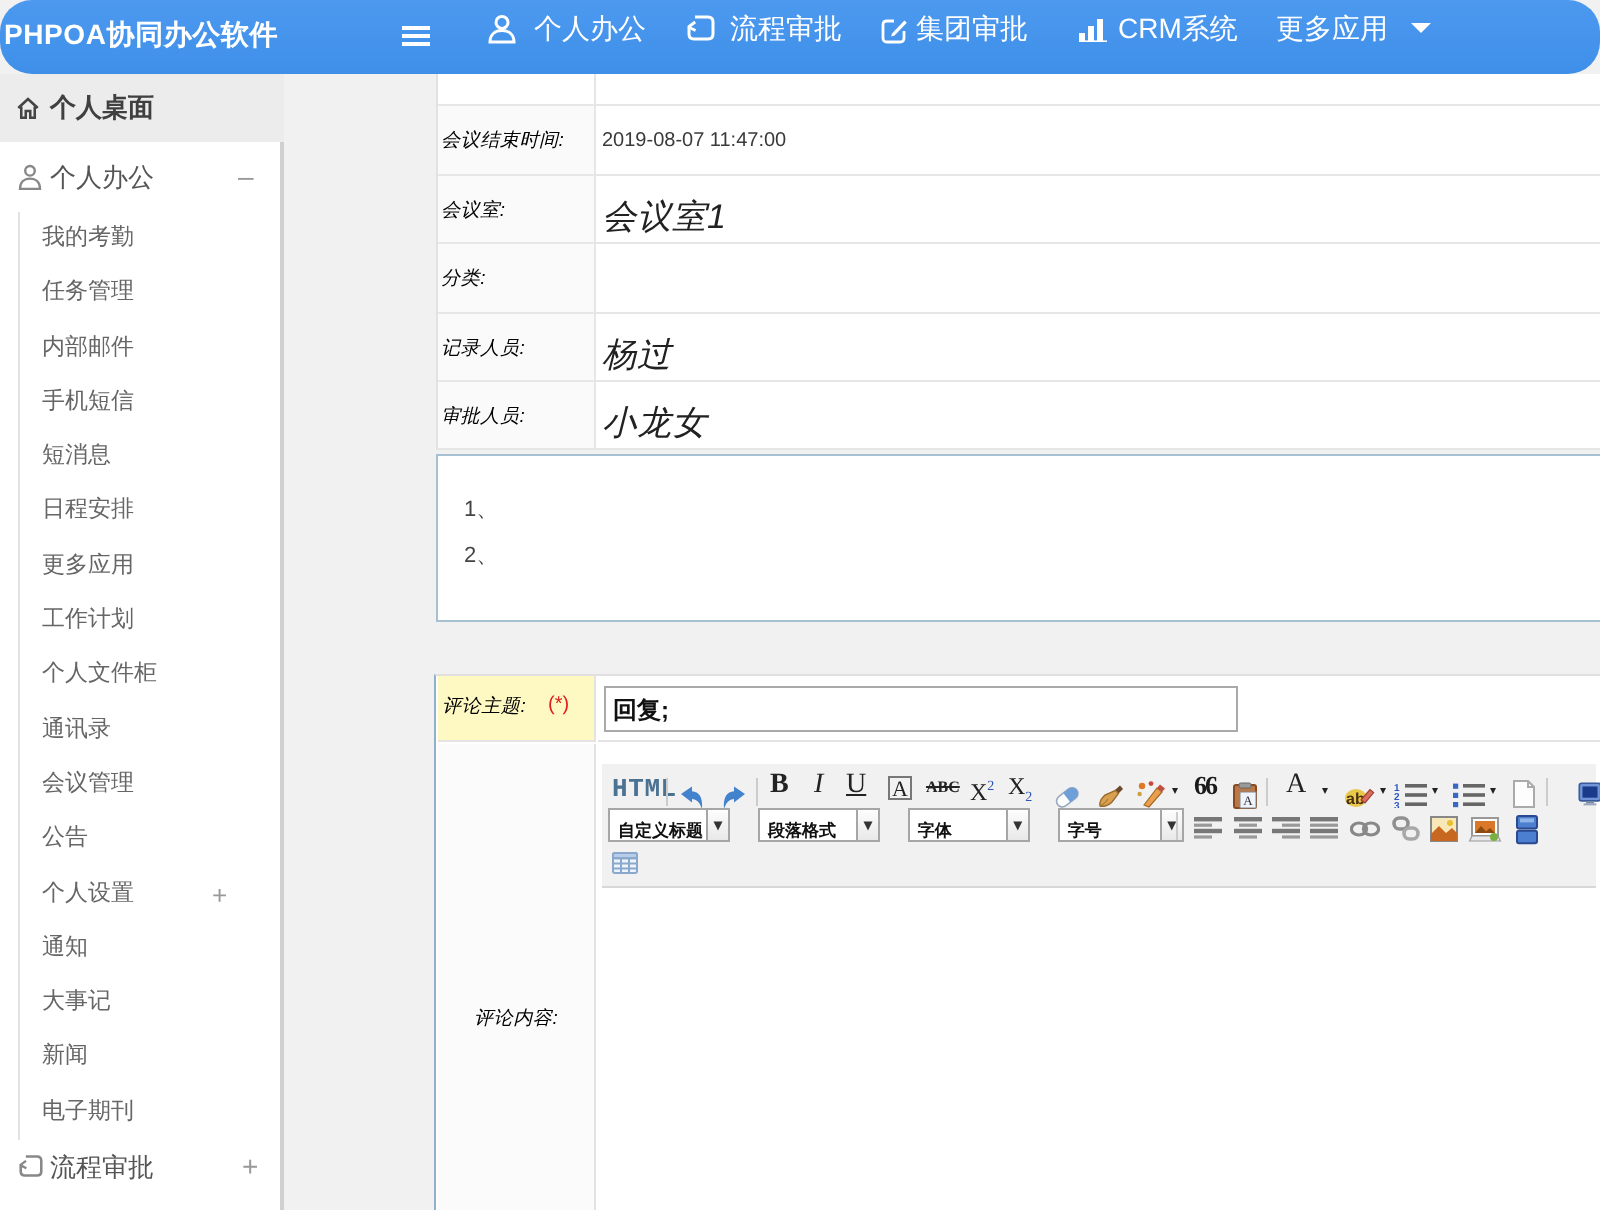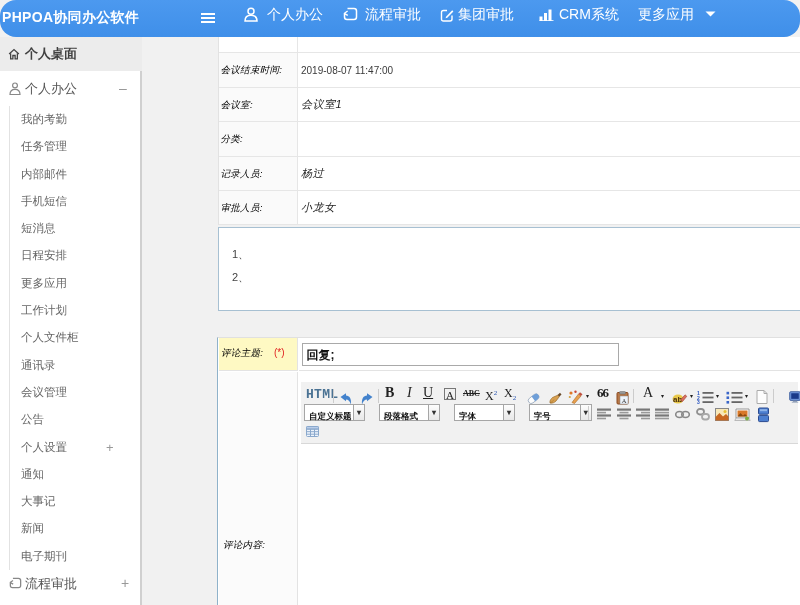--- a/index.html
+++ b/index.html
@@ -27,21 +27,21 @@
 #sub .it .pm { position:absolute; left:106px; top:0; color:#999; font-size:13px; }
 #guide { position:absolute; left:9px; top:69px; width:1px; height:464px; background:#e2e2e2; }
 .sic { position:absolute; left:8px; top:8px; }
 
 
 #tb1 { position:absolute; left:218px; top:37px; width:662px; height:188px; background:#fff; border-left:1px solid #e2e2e2; }
 .trow { position:absolute; left:0; width:582px; border-top:1px solid #e6e6e6; }
 .lbl { position:absolute; left:0; top:0; width:79px; height:100%; background:#fafafa;
   border-right:1px solid #e6e6e6; font-size:9.5px; font-style:italic; color:#000; letter-spacing:0.3px;
   padding:11px 0 0 1.5px; }
-.val { position:absolute; left:82px; top:0; font-size:11px; font-style:italic; color:#222; letter-spacing:0.5px; }
+.val { position:absolute; left:82px; top:0; font-size:17px; font-style:italic; color:#222; letter-spacing:0.5px; }
 .vdate { font-style:normal; font-size:10px; letter-spacing:0; color:#3a3a3a; }
 
 
 #bbox { position:absolute; left:218px; top:227px; width:582px; height:84px; background:#fff;
   border:1px solid #a7c0d2; border-right:none; font-size:11px; color:#444; }
 
 
 #ctb { position:absolute; left:217px; top:337px; width:583px; height:268px; background:#fff;
   border-left:1px solid #8fb2ca; border-top:1px solid #e0e0e0; }
 #clbl1 { position:absolute; left:1px; top:0; width:79px; height:33px; background:#fef9c3;
@@ -192,21 +192,21 @@
 
   <div id="ctb">
     <div id="clbl1">
         <span class="clabel" style="position:absolute;left:2px;top:9px;">评论主题:</span>
       <span style="position:absolute;left:55px;top:9px;color:#e02020;font-size:10px;">(*)</span>
       </div>
     <div id="cval1">
         <div id="inp">回复;</div>
       </div>
     <div id="clbl2">
-        <span class="clabel" style="position:absolute;left:4px;top:131px;margin-top:36px;">评论内容:</span>
+        <span class="clabel" style="position:absolute;left:18px;top:131px;">评论内容:</span>
       </div>
   </div>
 
   <div id="ed">
     <div id="econt"></div>
     <div id="tbar">
       <div class="r1" id="row1">
         <span class="t1" style="left:1px;top:-1.5px;font-size:13px;color:#4a7293;font-weight:bold;letter-spacing:0.3px;font-family:Liberation Mono, monospace;">HTML</span>
         <span class="vs" style="left:28px;"></span>
         <span class="t1" style="left:35px;top:6.5px;height:12px;">

